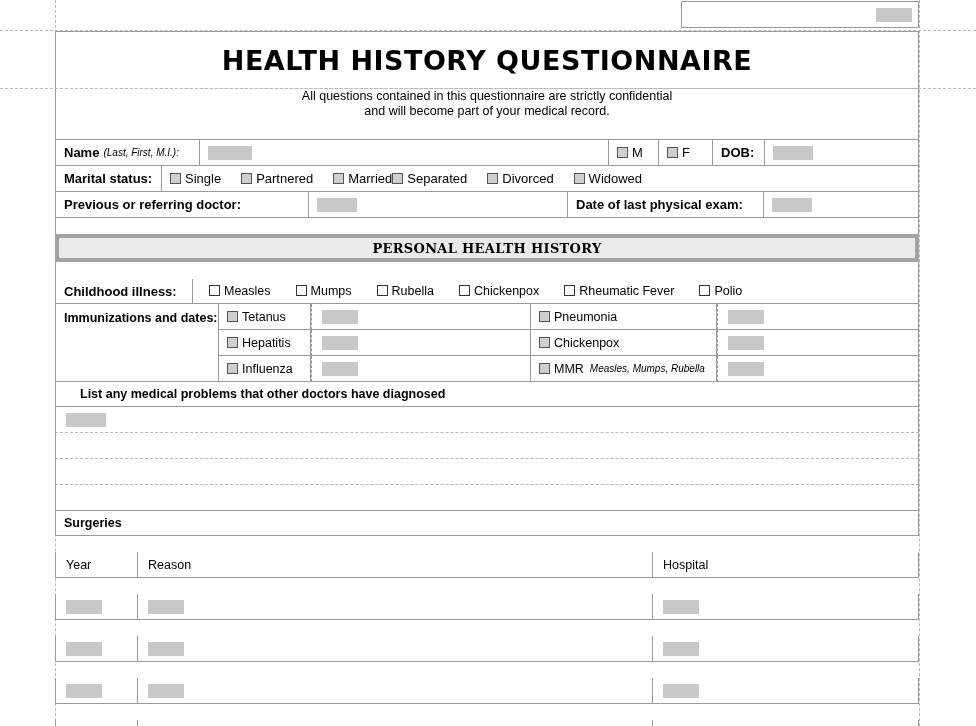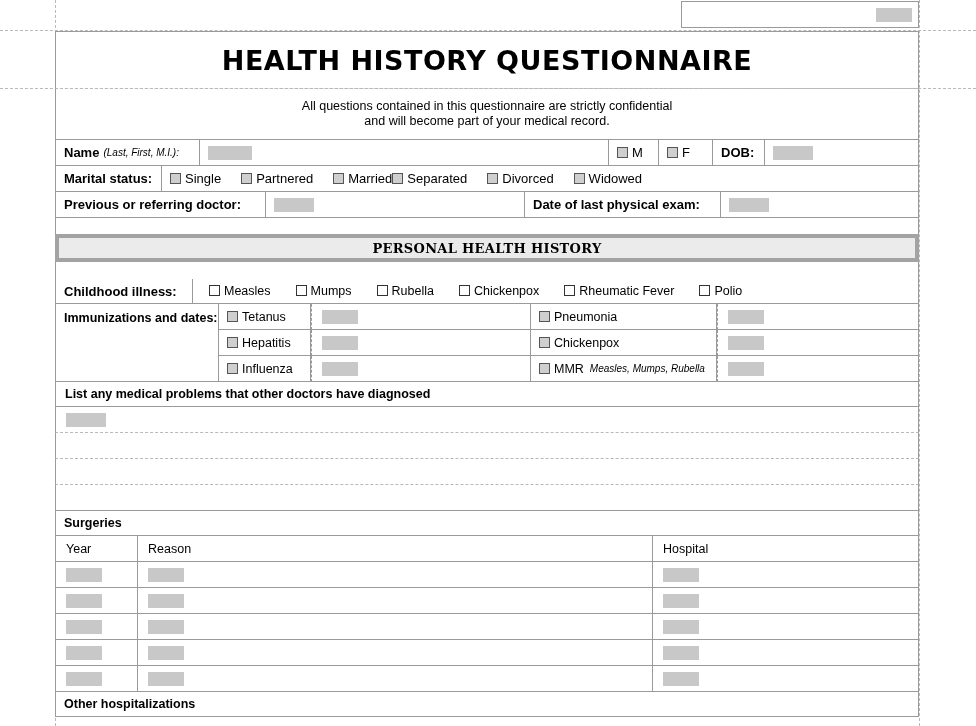--- a/index.html
+++ b/index.html
@@ -101,21 +101,21 @@
   }
   #title-text {
     font-family: "DejaVu Sans", sans-serif;
     font-weight: bold;
     font-size: 27px;
     letter-spacing: 0.5px;
   }
   #subtitle-cell {
     height: 52px;
     display: flex; flex-direction: column;
-    align-items: center; justify-content: center;
+    align-items: center; 
     border: 1px solid #9a9a9a;
     border-top: 1px dashed #b9b9b9;
     font-size: 12.5px;
     line-height: 15px;
   }
 
   
   .idrow { height: 26px; align-items: stretch; }
   .cell {
     border: 1px solid #9a9a9a;
@@ -175,21 +175,21 @@
   }
   .im-val.fixed { width: 220px; flex: none; }
   .im-val.rest  { flex: 1; }
 
   
   #problems-head {
     height: 25px;
     border: 1px solid #9a9a9a;
     border-top: none;
     display: flex; align-items: center;
-    padding-left: 9px;
+    padding-left: 24px;
     font-weight: bold; font-size: 12.5px;
   }
   .lined {
     height: 26px;
     border-left: 1px solid #9a9a9a;
     border-right: 1px solid #9a9a9a;
     border-bottom: 1px dashed #b9b9b9;
     display: flex; align-items: center;
     padding-left: 10px;
   }
@@ -197,21 +197,21 @@
 
   
   #surg-head {
     height: 25px;
     border: 1px solid #9a9a9a;
     border-top: none;
     display: flex; align-items: center;
     padding-left: 8px;
     font-weight: bold; font-size: 12.5px;
   }
-  .sg-row { display: flex; height: 26px; }
+  .sg-row { display: flex; height: 26px; margin-top: 16px; }
   .sg-c {
     border: 1px solid #9a9a9a;
     border-top: none;
     display: flex; align-items: center;
     padding-left: 10px;
     font-size: 12.5px;
   }
   .sg-c.year   { width: 83px; }
   .sg-c.reason { width: 515px; border-left: none; }
   .sg-c.hosp   { flex: 1; border-left: none; }
@@ -282,21 +282,21 @@
         <span class="opt lbl-n" style="margin-right:20px"><span class="cbx"></span><span>Single</span></span>
         <span class="opt lbl-n" style="margin-right:20px"><span class="cbx"></span><span>Partnered</span></span>
         <span class="opt lbl-n" style=""><span class="cbx"></span><span>Married</span></span>
         <span class="opt lbl-n" style="margin-right:20px"><span class="cbx"></span><span>Separated</span></span>
         <span class="opt lbl-n" style="margin-right:20px"><span class="cbx"></span><span>Divorced</span></span>
         <span class="opt lbl-n"><span class="cbx"></span><span>Widowed</span></span>
       </div>
     </div>
 
     <div class="row idrow">
-      <div class="cell not" style="width:211px">
+      <div class="cell not" style="width:254px">
         <span class="lbl-b">Previous or referring doctor:</span>
       </div>
       <div class="cell not nol dash-l" style="width:259px">
         <span class="fill w40"></span>
       </div>
       <div class="cell not nol" style="width:196px">
         <span class="lbl-b">Date of last physical exam:</span>
       </div>
       <div class="cell not nol dash-l" style="flex:1">
         <span class="fill w40"></span>

